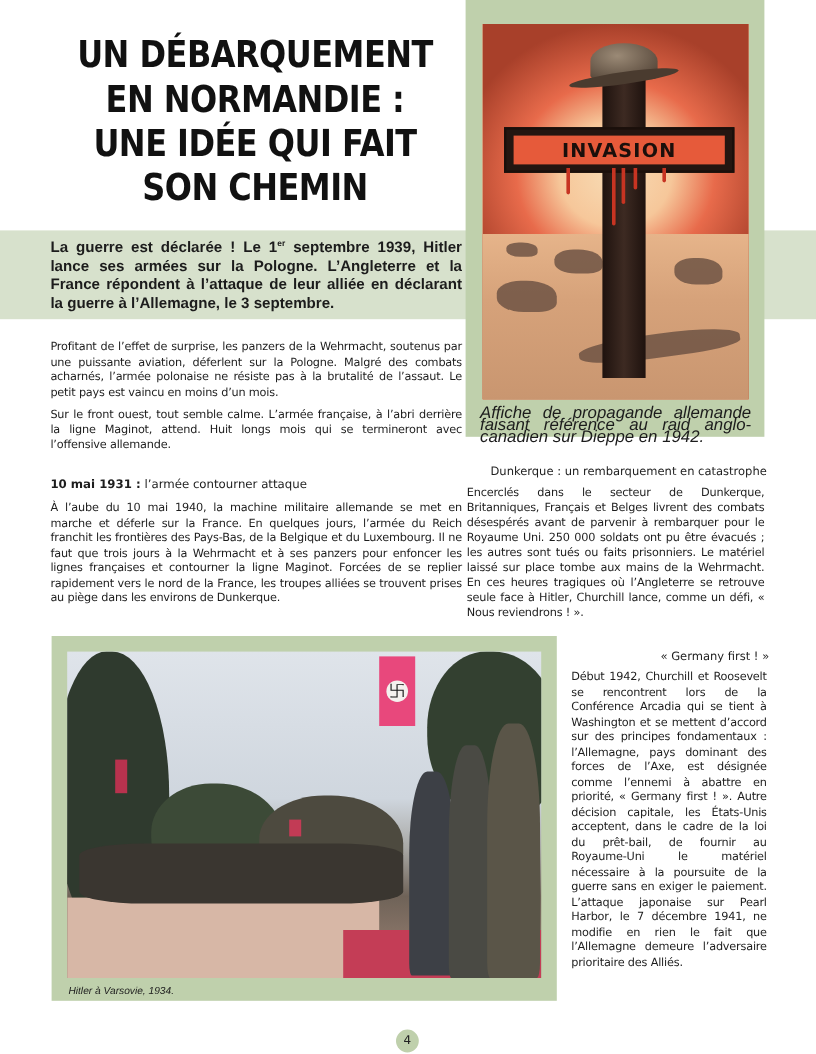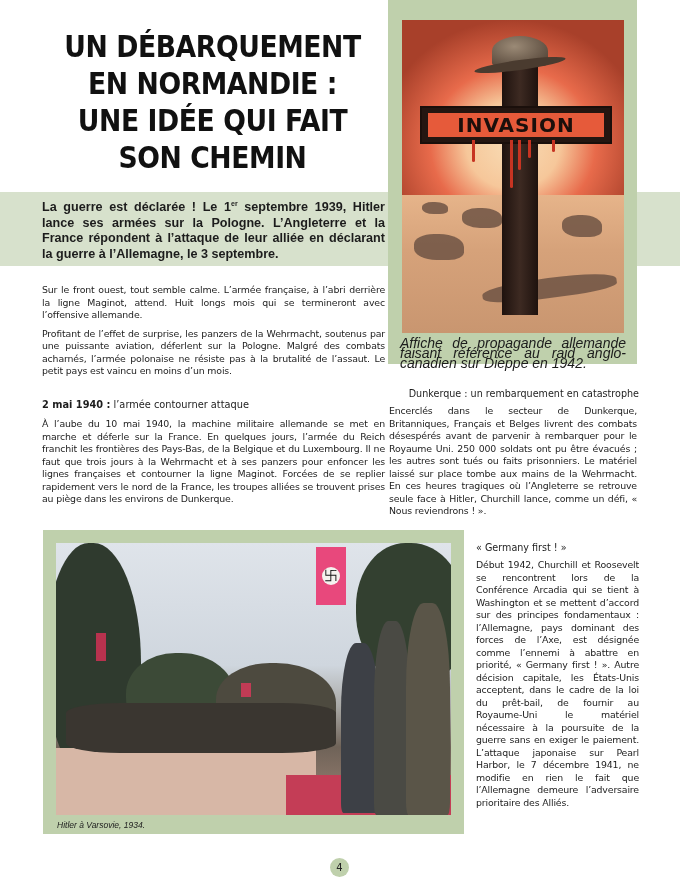--- a/index.html
+++ b/index.html
@@ -58,21 +58,21 @@
       background: linear-gradient(90deg, #1e120e, #3d2a22 50%, #1e120e);
     }
     .cross-h {
       position: absolute; left: 18px; top: 86px; width: 188px; height: 34px;
       background: #241611; border: 2px solid #1a0f0b;
       display: flex; align-items: center; justify-content: center;
     }
     .cross-h .plate {
       background: #e65a3a; width: 176px; height: 24px;
       display: flex; align-items: center; justify-content: center;
-      font-family: "DejaVu Sans", sans-serif; font-weight: bold; font-size: 20px;
+      font-family: "DejaVu Sans", sans-serif; font-weight: bold; font-size: 16px;
       letter-spacing: 1px; color: #1b0f0b;
     }
     .drip { position: absolute; width: 3px; background: #c73422; border-radius: 0 0 2px 2px; }
     .helmet {
       position: absolute; left: 72px; top: 16px; width: 92px; height: 38px;
     }
     .helmet .dome {
       position: absolute; left: 18px; top: 0; width: 56px; height: 30px;
       background: radial-gradient(ellipse at 40% 35%, #9b8a76, #4a3b2f);
       border-radius: 50% 50% 10% 10%;
@@ -130,21 +130,21 @@
     .carpet { position: absolute; background: #c43d56; }
     .platform { position: absolute; background: #d7b7a6; }
     #photo-caption {
       left: 57px; top: 820px; width: 300px;
       font-family: "Liberation Sans", sans-serif; font-style: italic; font-size: 8.5px; color: #1c1c1c;
     }
 
     
     #sidebar-heading {
       left: 476px; top: 542px; width: 165px;
-      font-family: "DejaVu Sans", sans-serif; font-size: 9.6px; color: #1d1d1d;
+      font-family: "DejaVu Sans", sans-serif; font-size: 9.6px; color: #1d1d1d; text-align: right;
     }
     #sidebar-body { left: 476px; top: 559px; width: 163px; }
 
     
     #page-number {
       left: 330px; top: 858px; width: 19px; height: 19px; border-radius: 50%;
       background: #bfd0ac; display: flex; align-items: center; justify-content: center;
       font-family: "DejaVu Sans", sans-serif; font-size: 10px; color: #222;
     }
   </style>
@@ -180,25 +180,25 @@
   </div>
   <div class="drip" style="left:70px;top:120px;height:22px;"></div>
   <div class="drip" style="left:108px;top:120px;height:48px;"></div>
   <div class="drip" style="left:116px;top:120px;height:30px;"></div>
   <div class="drip" style="left:126px;top:120px;height:18px;"></div>
   <div class="drip" style="left:150px;top:120px;height:12px;"></div>
 </div>
 <div id="poster-caption" class="abs">Affiche de propagande allemande faisant référence au raid anglo-canadien sur Dieppe en 1942.</div>
 
 <div id="col-left-1" class="abs body-text">
+  <p>Profitant de l’effet de surprise, les panzers de la Wehrmacht, soutenus par une puissante aviation, déferlent sur la Pologne. Malgré des combats acharnés, l’armée polonaise ne résiste pas à la brutalité de l’assaut. Le petit pays est vaincu en moins d’un mois.</p>
   <p>Sur le front ouest, tout semble calme. L’armée française, à l’abri derrière la ligne Maginot, attend. Huit longs mois qui se termineront avec l’offensive allemande.</p>
-  <p>Profitant de l’effet de surprise, les panzers de la Wehrmacht, soutenus par une puissante aviation, déferlent sur la Pologne. Malgré des combats acharnés, l’armée polonaise ne résiste pas à la brutalité de l’assaut. Le petit pays est vaincu en moins d’un mois.</p>
-</div>
-
-<div id="sec1-heading" class="abs"><b>2 mai 1940 :</b><span> l’armée contourner attaque</span></div>
+</div>
+
+<div id="sec1-heading" class="abs"><b>10 mai 1931 :</b><span> l’armée contourner attaque</span></div>
 <div id="sec1-body" class="abs body-text">
   <p>À l’aube du 10 mai 1940, la machine militaire allemande se met en marche et déferle sur la France. En quelques jours, l’armée du Reich franchit les frontières des Pays-Bas, de la Belgique et du Luxembourg. Il ne faut que trois jours à la Wehrmacht et à ses panzers pour enfoncer les lignes françaises et contourner la ligne Maginot. Forcées de se replier rapidement vers le nord de la France, les troupes alliées se trouvent prises au piège dans les environs de Dunkerque.</p>
 </div>
 
 <div id="sec2-heading" class="abs">Dunkerque : un rembarquement en catastrophe</div>
 <div id="sec2-body" class="abs body-text">
   <p>Encerclés dans le secteur de Dunkerque, Britanniques, Français et Belges livrent des combats désespérés avant de parvenir à rembarquer pour le Royaume Uni. 250 000 soldats ont pu être évacués ; les autres sont tués ou faits prisonniers. Le matériel laissé sur place tombe aux mains de la Wehrmacht. En ces heures tragiques où l’Angleterre se retrouve seule face à Hitler, Churchill lance, comme un défi, « Nous reviendrons ! ».</p>
 </div>
 
 <div id="photo-panel" class="abs"></div>

